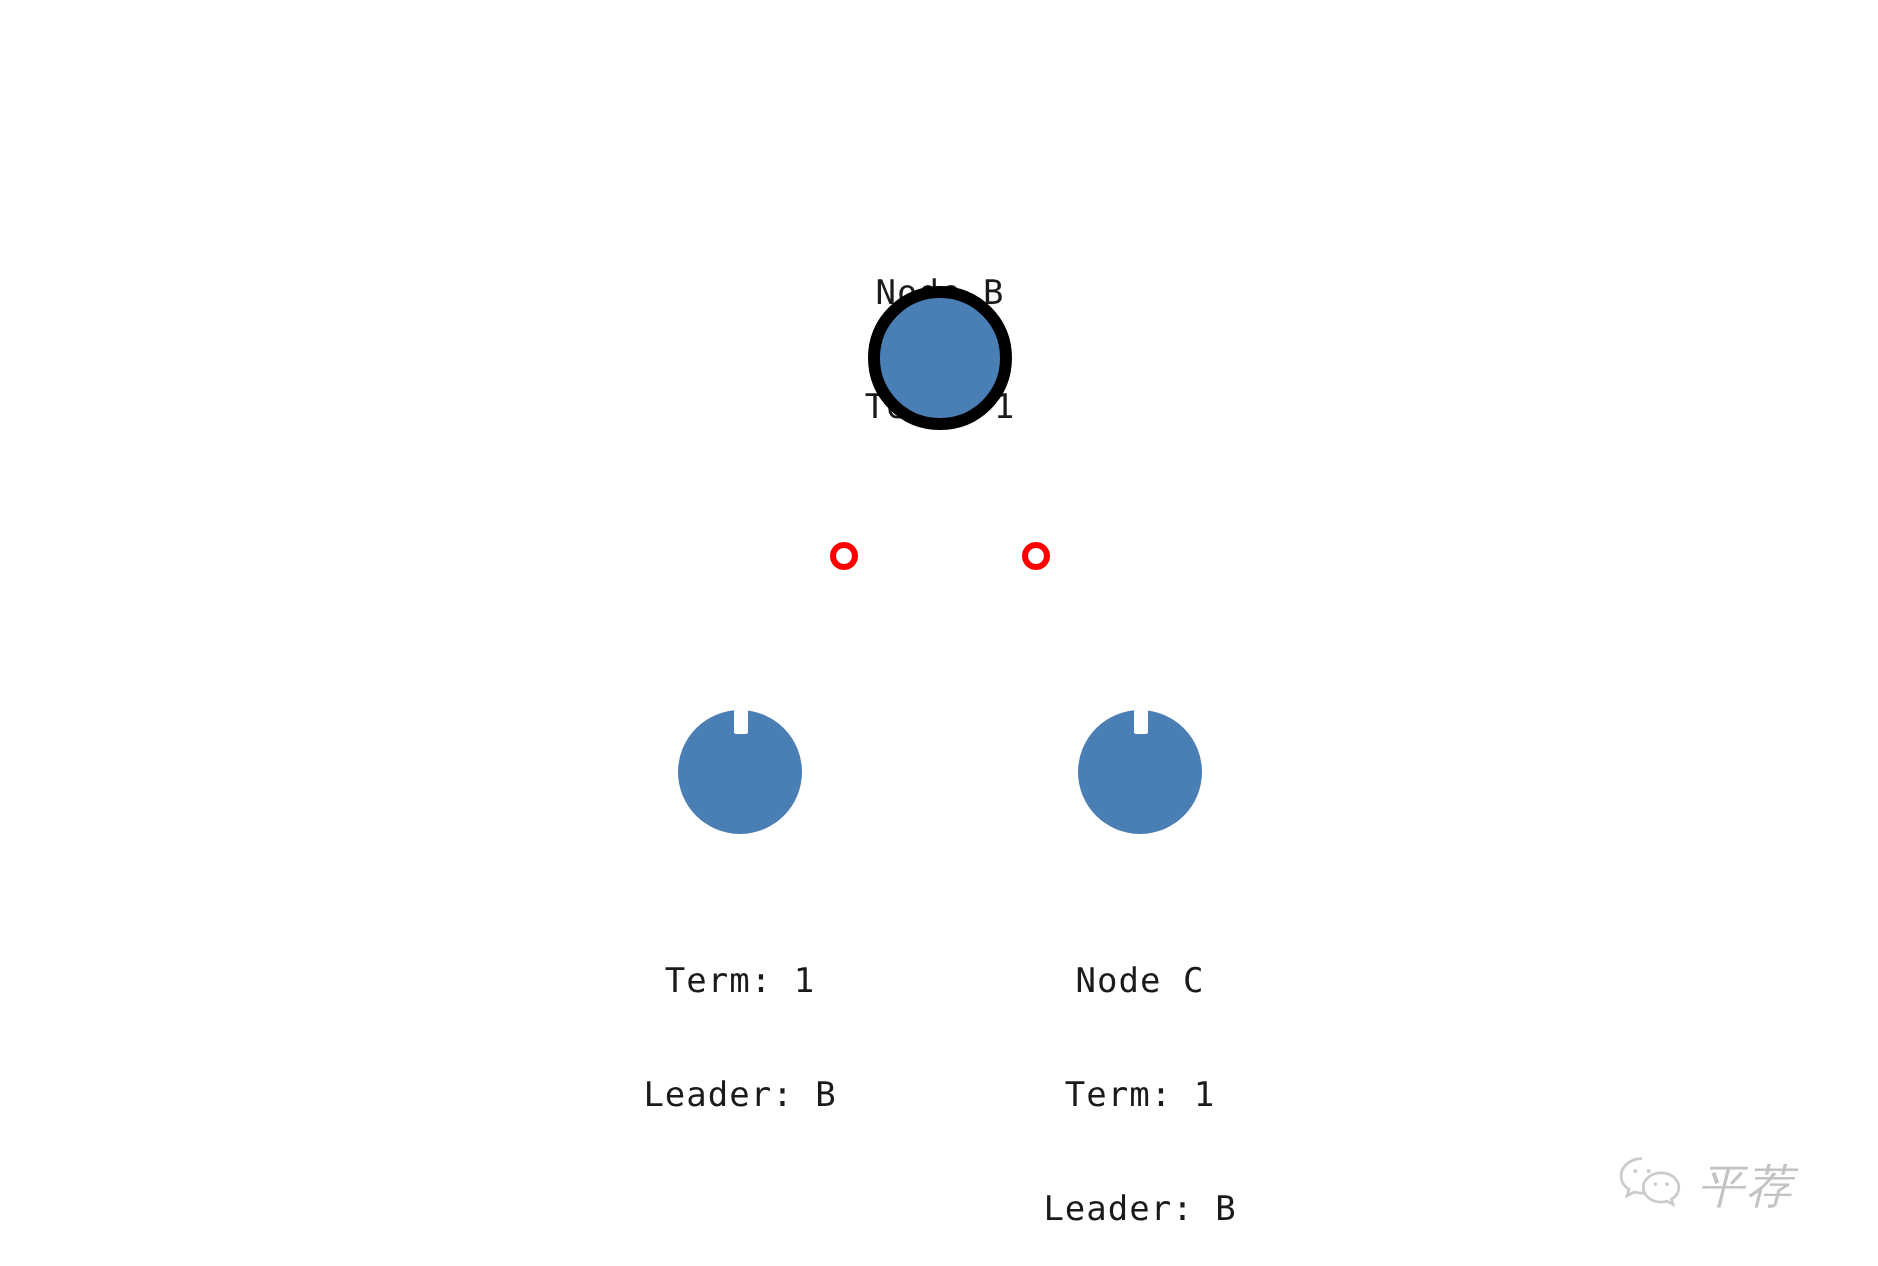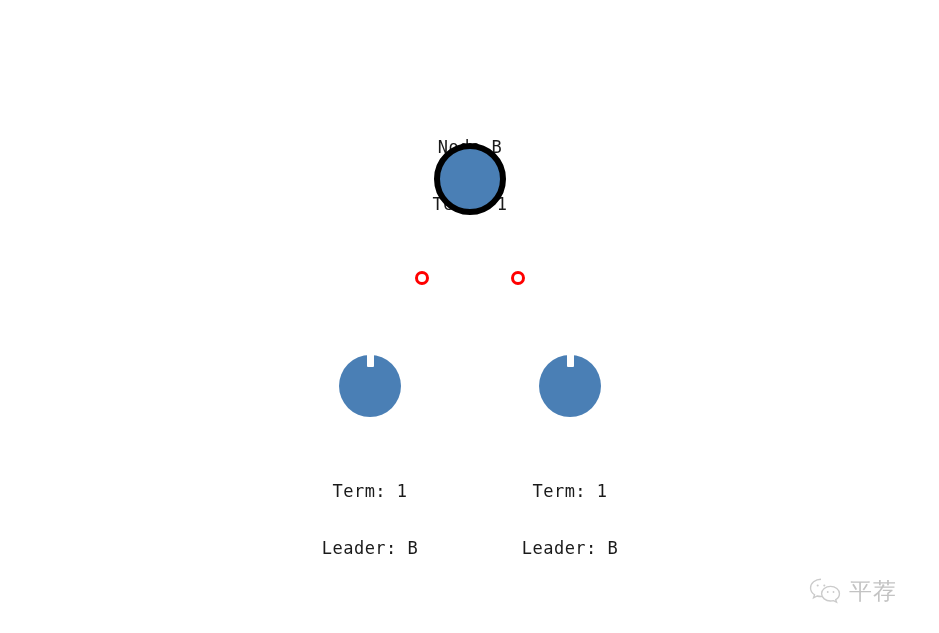--- a/index.html
+++ b/index.html
@@ -61,24 +61,25 @@
     position: absolute;
     box-sizing: border-box;
     border-radius: 50%;
     background: #ffffff;
   }
 
   
   #watermark {
     position: absolute;
     display: flex;
-    align-items: center;
+    align-items: flex-end;
     gap: 7px;
     opacity: 0.85;
     user-select: none;
+    font-style: italic;
   }
   #watermark .wm-logo {
     width: 34px;
     height: 30px;
     display: block;
   }
   #watermark .wm-text {
     font-family: "DejaVu Sans", "Liberation Sans", sans-serif;
     font-size: 23px;
     color: #b9b9b9;
@@ -112,20 +113,21 @@
   <div class="node-label" id="label-a" style="left:270px; top:444px; width:200px;">
     <span class="lbl-line">Term: 1</span>
     <span class="lbl-line">Leader: B</span>
   </div>
 
   <div class="node-circle follower" id="circle-c" style="left:539px; top:355px; width:62px; height:62px;">
     <span class="notch" style="left:28px; top:-1px;"></span>
   </div>
 
   <div class="node-label" id="label-c" style="left:470px; top:444px; width:200px;">
+    <span class="lbl-line">Node C</span>
     <span class="lbl-line">Term: 1</span>
     <span class="lbl-line">Leader: B</span>
   </div>
 
   <div id="watermark" style="left:808px; top:576px;">
     <span class="wm-logo">
       <svg viewBox="0 0 40 34" width="34" height="30" aria-hidden="true">
         <g fill="none" stroke="#c2c2c2" stroke-width="1.6">
           <path d="M15.3 3.2C8.5 3.2 3 7.8 3 13.4c0 3.2 1.8 6.1 4.7 8l-1.2 3.7 4.3-2.2c1.4 0.4 2.9 0.6 4.5 0.6 0.5 0 1 0 1.5-0.1"></path>
           <path d="M37 20.2c0-4.7-4.7-8.6-10.5-8.6S16 15.5 16 20.2c0 4.7 4.7 8.6 10.5 8.6 1.2 0 2.4-0.2 3.5-0.5l3.6 1.9-1-3.1c2.7-1.6 4.4-4.1 4.4-6.9z"></path>

